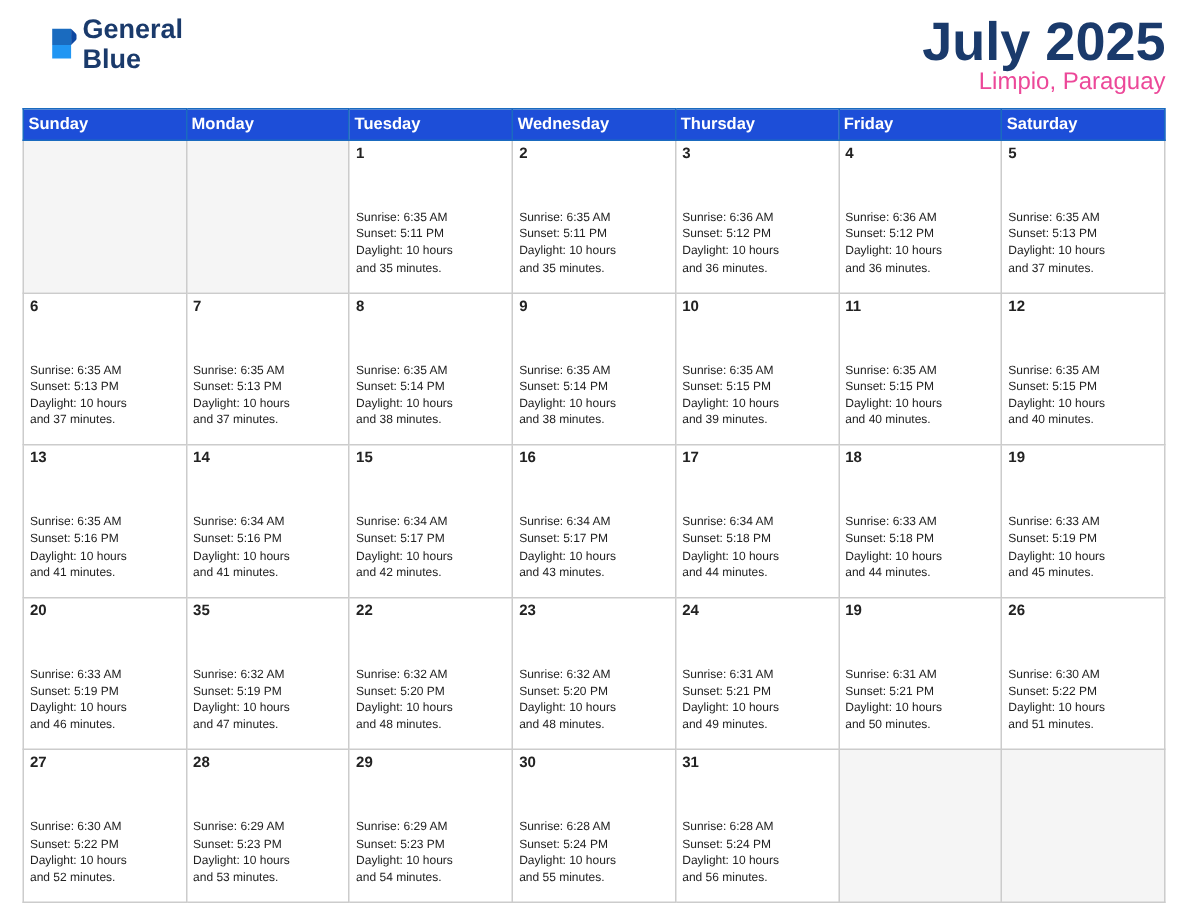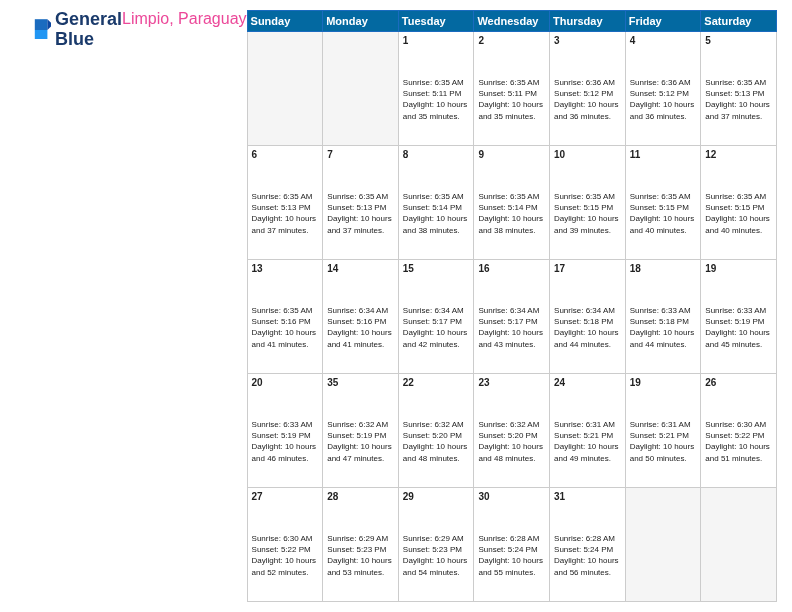--- a/index.html
+++ b/index.html
@@ -8,21 +8,21 @@
       background: #fff;
       width: 792px;
       height: 612px;
       overflow: hidden;
     }
     .page {
       width: 792px;
       height: 612px;
       padding: 10px 15px;
       display: flex;
-      flex-direction: row;
+      flex-direction: column;
     }
     .header {
       display: flex;
       justify-content: space-between;
       align-items: flex-start;
       margin-bottom: 8px;
     }
     .logo {
       display: flex;
       align-items: center;
@@ -52,21 +52,21 @@
       color: #ec4899;
     }
     .calendar {
       flex: 1;
       border: 1px solid #ccc;
       border-collapse: collapse;
       width: 100%;
       table-layout: fixed;
     }
     .calendar th {
-      background-color: #0369a1;
+      background-color: #1d4ed8;
       color: #fff;
       font-size: 11px;
       font-weight: bold;
       padding: 4px 3px;
       text-align: left;
       border: 1px solid #1a6bbf;
     }
     .calendar td {
       border: 1px solid #ccc;
       vertical-align: top;
@@ -105,20 +105,21 @@
         <polygon points="22,8 36,8 36,20 22,20" fill="#1a6bbf"></polygon>
         <polygon points="22,20 36,20 36,30 22,30" fill="#2196f3"></polygon>
         <polygon points="36,8 42,14 36,20" fill="#0d47a1"></polygon>
       </svg>
       <div class="logo-text">
         <div>General</div>
         <div>Blue</div>
       </div>
     </div>
     <div class="title-block">
+      <div class="calendar-title">July 2025</div>
       <div class="calendar-subtitle">Limpio, Paraguay</div>
     </div>
   </div>
 
   <table class="calendar">
     <thead>
       <tr>
         <th>Sunday</th>
         <th>Monday</th>
         <th>Tuesday</th>

